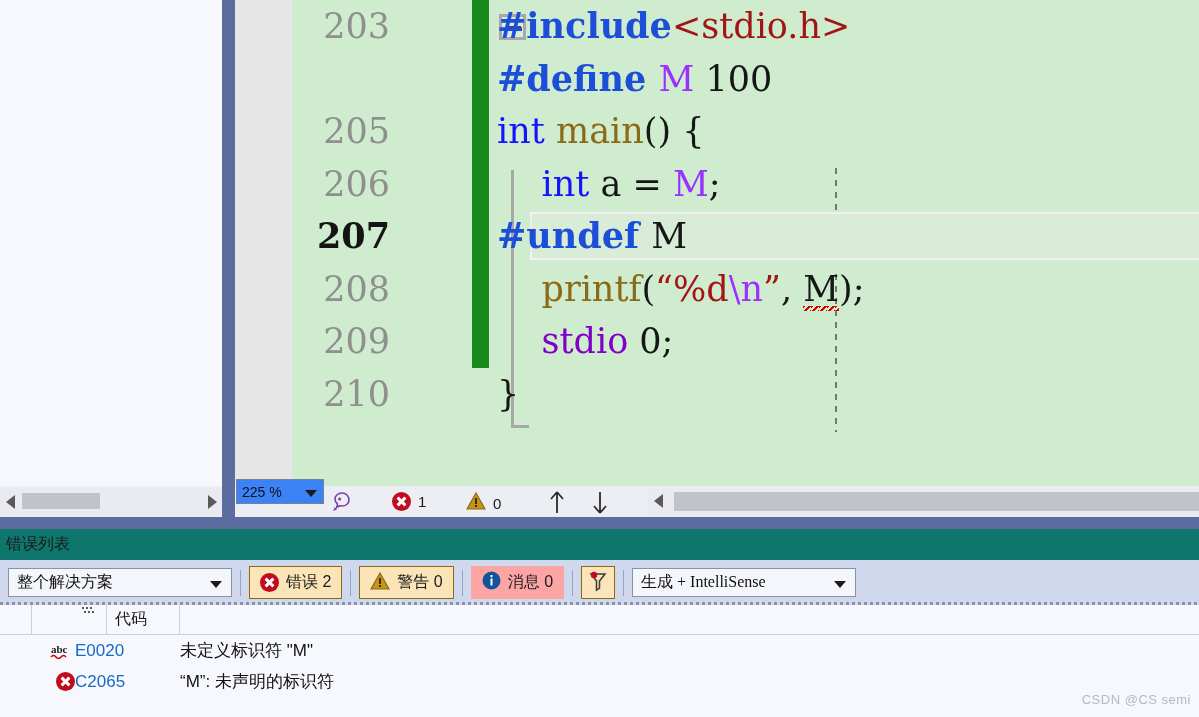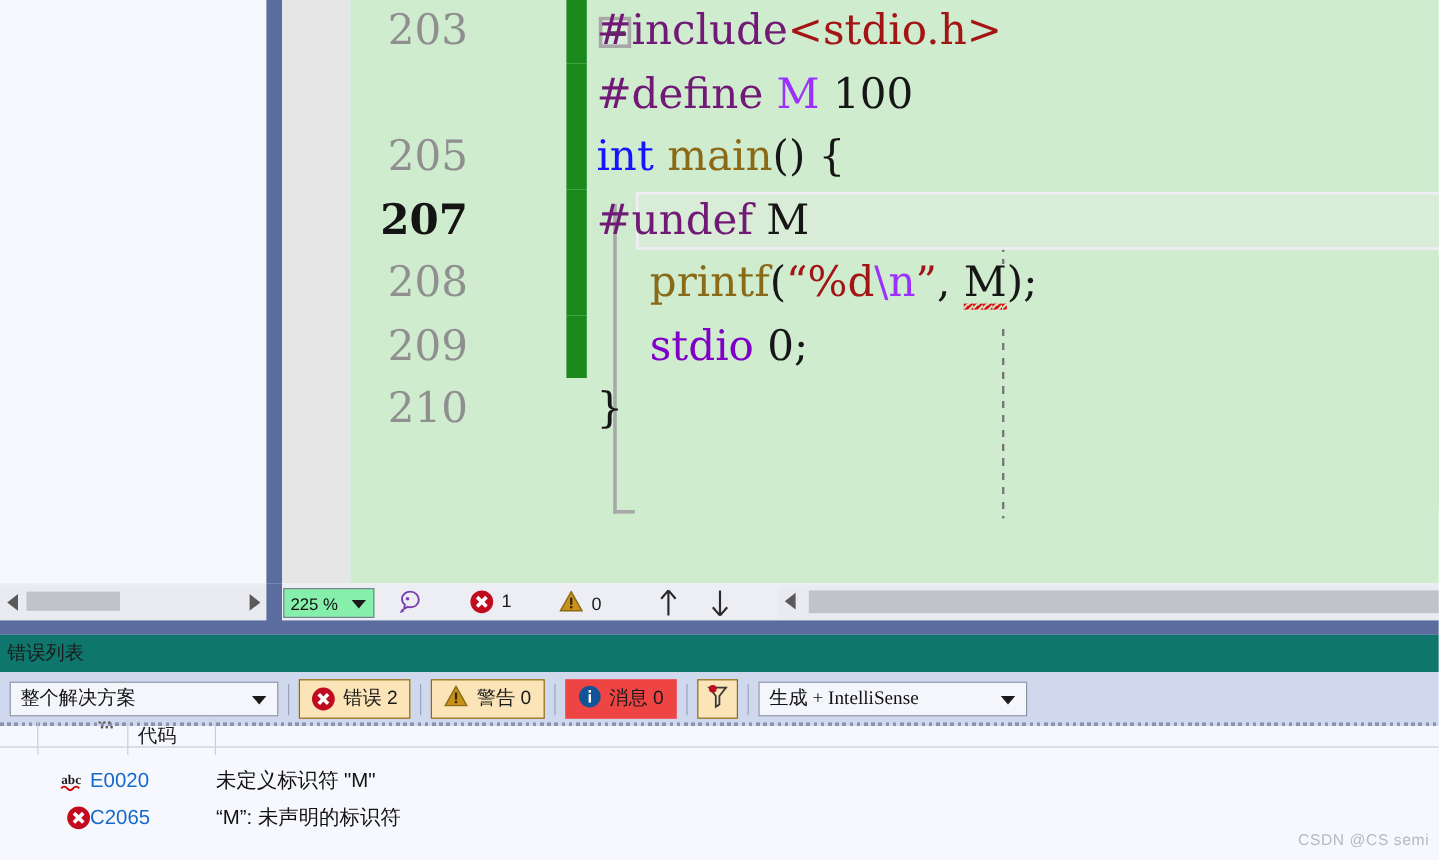--- a/index.html
+++ b/index.html
@@ -38,21 +38,21 @@
     white-space: pre;
     font-family: "DejaVu Serif", "Liberation Serif", serif;
     font-size: 35px; line-height: 52.5px;
     color: #222;
   }
   .cur-line-hl {
     position: absolute; left: 238px; top: 2px; width: 968px; height: 48px;
     background: #d8ecd8; border: 2px solid #efeff4;
   }
 
-  .tok-pp   { color: #701a75; }
+  .tok-pp   { color: #1d4ed8; font-weight: bold; }
   .tok-str  { color: #a31515; }
   .tok-kw   { color: #1414ff; }
   .tok-fn   { color: #8a6a16; }
   .tok-macro{ color: #9b30ff; }
   .tok-ctl  { color: #8000c8; }
   .tok-plain{ color: #161616; }
   .tok-esc  { color: #9b30ff; }
   .squiggle {
     position: relative;
     background-image: repeating-linear-gradient(135deg, #d00 0 2px, transparent 2px 4px);
@@ -82,22 +82,22 @@
   .arrow-btn { width: 20px; height: 28px; display: flex; align-items: center; justify-content: center; }
   .tri { width: 0; height: 0; }
   .tri-l { border-top: 7px solid transparent; border-bottom: 7px solid transparent; border-right: 9px solid #5a5a5a; }
   .tri-r { border-top: 7px solid transparent; border-bottom: 7px solid transparent; border-left: 9px solid #5a5a5a; }
   .tri-d { border-left: 6px solid transparent; border-right: 6px solid transparent; border-top: 7px solid #1a1a1a; }
   .hthumb-left { position: absolute; left: 22px; top: 493px; width: 78px; height: 16px; background: #c0c3c8; }
 
   .splitter-v2 { position: absolute; left: 222px; top: 486px; width: 13px; height: 33px; background: #5b6c9e; }
 
   .zoombox {
-    position: absolute; left: 236px; top: 490px; width: 76px; height: 25px;
-    background: #86efac; border: 1px solid #7a7f92;
+    position: absolute; left: 236px; top: 479px; width: 88px; height: 25px;
+    background: #3b82f6; border: 1px solid #7a7f92;
     display: flex; align-items: center;
   }
   .zoombox .zv { font-size: 14px; color: #111; padding-left: 5px; flex: 1; font-family: "Liberation Sans", sans-serif; }
   .zoombox .zcar { padding-right: 6px; }
 
   .intelli-icon { position: absolute; left: 330px; top: 490px; width: 24px; height: 25px; }
 
   .err-ind { position: absolute; left: 392px; top: 492px; display: flex; align-items: center; gap: 7px; }
   .warn-ind { position: absolute; left: 466px; top: 492px; display: flex; align-items: center; gap: 7px; }
   .ind-num { font-size: 15px; color: #1a1a1a; }
@@ -130,25 +130,25 @@
   .combo-scope { margin-left: 8px; width: 224px; }
   .combo-build { width: 224px; }
 
   .sep-v { width: 1px; height: 26px; background: #9aa3bb; margin: 0 8px; }
 
   .tbtn {
     height: 33px; background: #fae4b8; border: 1px solid #8a6a16;
     display: flex; align-items: center; gap: 7px; padding: 0 10px;
     font-size: 16px; color: #1a1a1a;
   }
-  .tbtn.msg { background: #ef4444; border-color: transparent; }
+  .tbtn.msg { background: #fca5a5; border-color: transparent; }
   .tbtn-filter { width: 34px; padding: 0; justify-content: center; }
 
   .grid-head {
-    position: absolute; left: 0; top: 605px; width: 1199px; height: 18px;
+    position: absolute; left: 0; top: 605px; width: 1199px; height: 30px;
     background: #f6f8fd; border-bottom: 1px solid #c9cfdd;
     display: flex; align-items: center;
   }
   .gh-cell { height: 30px; display: flex; align-items: center; border-right: 1px solid #c9cfdd; font-size: 16px; color: #1a1a1a; padding-left: 8px; }
   .gh-c0 { width: 32px; padding: 0; }
   .gh-c1 { width: 75px; padding: 0; position: relative; }
   .gh-c2 { width: 73px; }
   .gh-c3 { width: 1019px; border-right: none; }
 
   .dotted-top { position: absolute; left: 0; top: 602px; width: 1199px; height: 3px;
@@ -198,20 +198,25 @@
             <div class="codecell"><span class="tok-pp">#include</span><span class="tok-str">&lt;stdio.h&gt;</span></div>
           </div>
           <div class="code-row">
             <div class="changebar"></div>
             <div class="codecell"><span class="tok-pp">#define </span><span class="tok-macro">M</span><span class="tok-plain"> 100</span></div>
           </div>
           <div class="code-row">
             <div class="lnum">205</div>
             <div class="changebar"></div>
             <div class="codecell"><span class="tok-kw">int</span><span class="tok-plain"> </span><span class="tok-fn">main</span><span class="tok-plain">() {</span></div>
+          </div>
+          <div class="code-row">
+            <div class="lnum">206</div>
+            <div class="changebar"></div>
+            <div class="codecell"><span class="tok-plain">    </span><span class="tok-kw">int</span><span class="tok-plain"> a = </span><span class="tok-macro">M</span><span class="tok-plain">;</span></div>
           </div>
           <div class="code-row">
             <div class="cur-line-hl"></div>
             <div class="lnum current">207</div>
             <div class="changebar"></div>
             <div class="codecell"><span class="tok-pp">#undef </span><span class="tok-plain">M</span></div>
           </div>
           <div class="code-row">
             <div class="lnum">208</div>
             <div class="changebar"></div>

